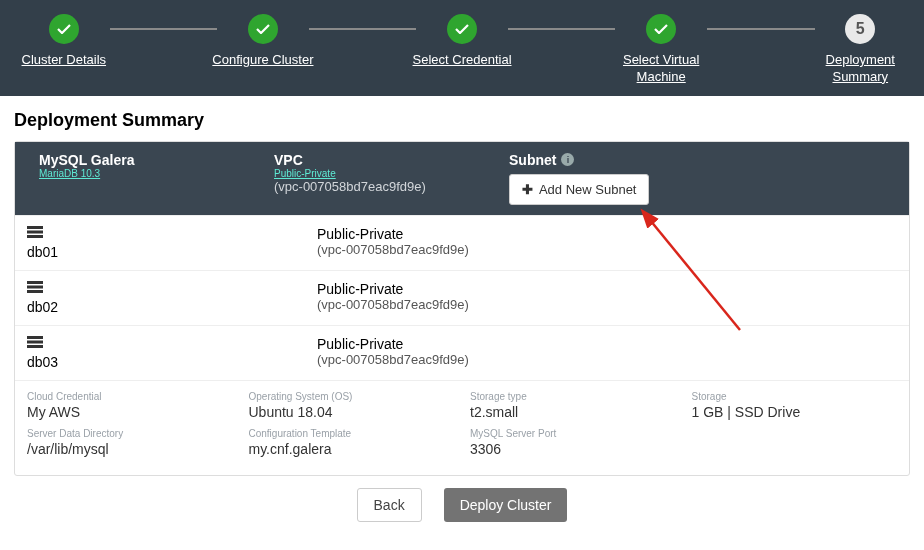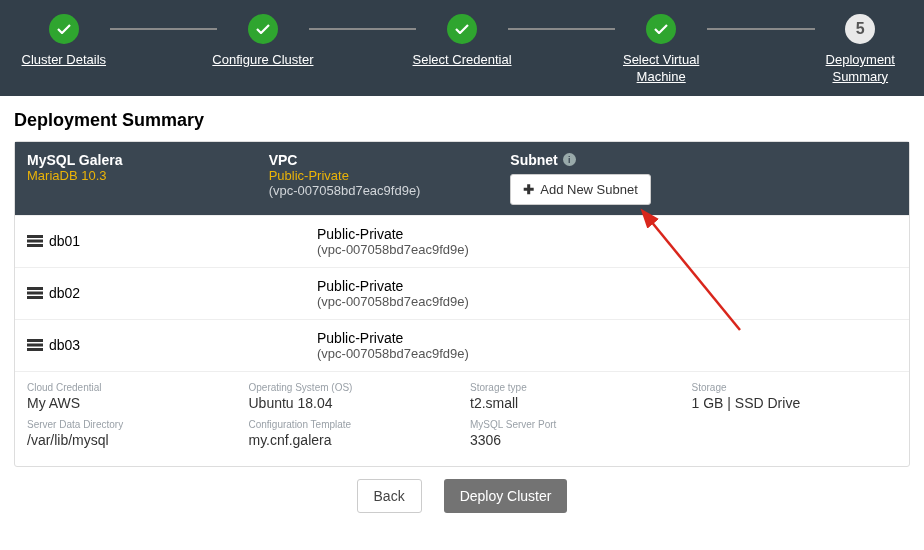--- a/index.html
+++ b/index.html
@@ -7,35 +7,35 @@
 .stepper { background: #333f4a; color: #fff; display: flex; align-items: flex-start; padding: 14px 10px 10px 10px; }
 .step { flex: 1; display: flex; flex-direction: column; align-items: center; position: relative; }
 .step-circle { width: 30px; height: 30px; border-radius: 50%; display: flex; align-items: center; justify-content: center; font-weight: 600; margin-bottom: 8px; position: relative; z-index: 2; }
 .step-circle.done { background: #2fa52f; color: #fff; }
 .step-circle.current { background: #e9e9e9; color: #555; }
 .step-label { font-size: 13px; text-align: center; line-height: 1.3; text-decoration: underline; }
 .line { flex: 1; height: 2px; background: #8a8a8a; margin-top: 14px; margin-left: -8px; margin-right: -8px; z-index: 1; }
 .content { padding: 14px; }
 h2 { font-size: 18px; font-weight: 700; margin-bottom: 10px; }
 .summary { border: 1px solid #ddd; border-radius: 3px; }
-.head-row { background: #3a4651; color: #fff; display: flex; padding: 10px 12px; align-items: flex-start; }
+.head-row { background: #3a4651; color: #fff; display: flex; padding: 10px 24px; align-items: flex-start; }
 .hcol { flex: 1; }
 .hcol .t1 { font-size: 14px; font-weight: 600; }
-.hcol .t2 { font-size: 13px; color: #eab308; }
+.hcol .t2 { font-size: 10px; color: #5eead4; text-decoration: underline; }
 .hcol .t3 { font-size: 13px; color: #d2d6da; }
 .subnet-col { flex: 1.6; }
 .subnet-head { font-size: 14px; font-weight: 600; margin-bottom: 6px; display: flex; align-items: center; }
 .info-icon { width: 13px; height: 13px; border-radius: 50%; background: #9aa; color: #3a4651; display: inline-flex; align-items: center; justify-content: center; font-size: 9px; font-weight:700; margin-left: 5px; }
 .subnet-controls { display: flex; gap: 8px; }
 .subnet-input { flex: 1; padding: 7px 10px; border-radius: 3px; border: 1px solid #ccc; font-size: 13px; background: #fff; color: #333; text-overflow: ellipsis; white-space: nowrap; overflow: hidden; }
 .btn-sub { background:#fff; color:#333; border:1px solid #ccc; border-radius:3px; padding: 7px 12px; font-size:13px; display:flex; align-items:center; gap:6px; cursor:pointer; white-space:nowrap; }
 .plus { font-weight:700; }
 .db-row { display:flex; padding: 10px 12px; border-top:1px solid #eee; }
 .db-row .dcol { flex:1; font-size:14px; }
-.db-row .dname { display:flex; align-items:center; gap:6px; }
+.db-row .dname { display:flex; gap:6px;flex-direction:column; }
 .db-row .dname svg { flex-shrink:0; }
 .dsub { font-size:13px; color:#555; }
 .meta-grid { display:grid; grid-template-columns: repeat(4,1fr); padding: 10px 12px; border-top:1px solid #eee; gap: 6px 16px; }
 .meta-label { color:#9aa1a8; font-size:10px; }
 .meta-value { color:#333; font-size:14px; margin-top:2px; margin-bottom:8px; }
 .actions { display:flex; gap:22px; justify-content:center; padding:12px 0; }
 .btn { padding:8px 16px; border-radius:3px; font-size:14px; cursor:pointer; }
 .btn-back { background:#fff; color:#444; border:1px solid #ccc; }
 .btn-deploy { background:#737373; color:#fff; border:none; }
 .arrow { position:absolute; pointer-events:none; }

